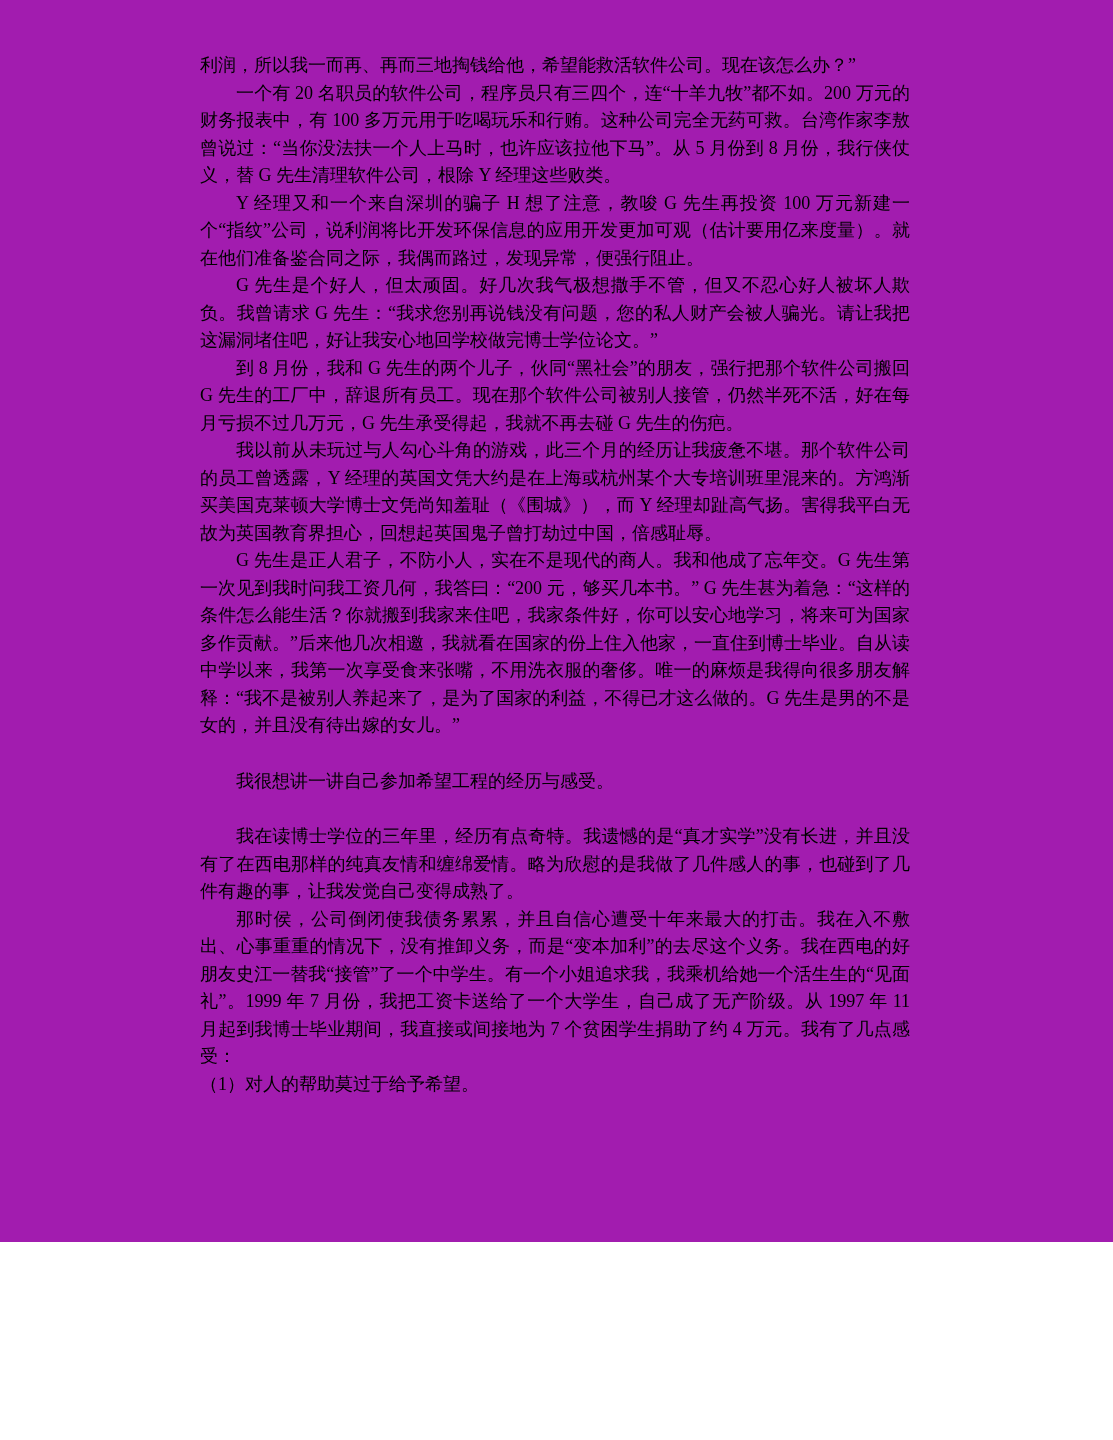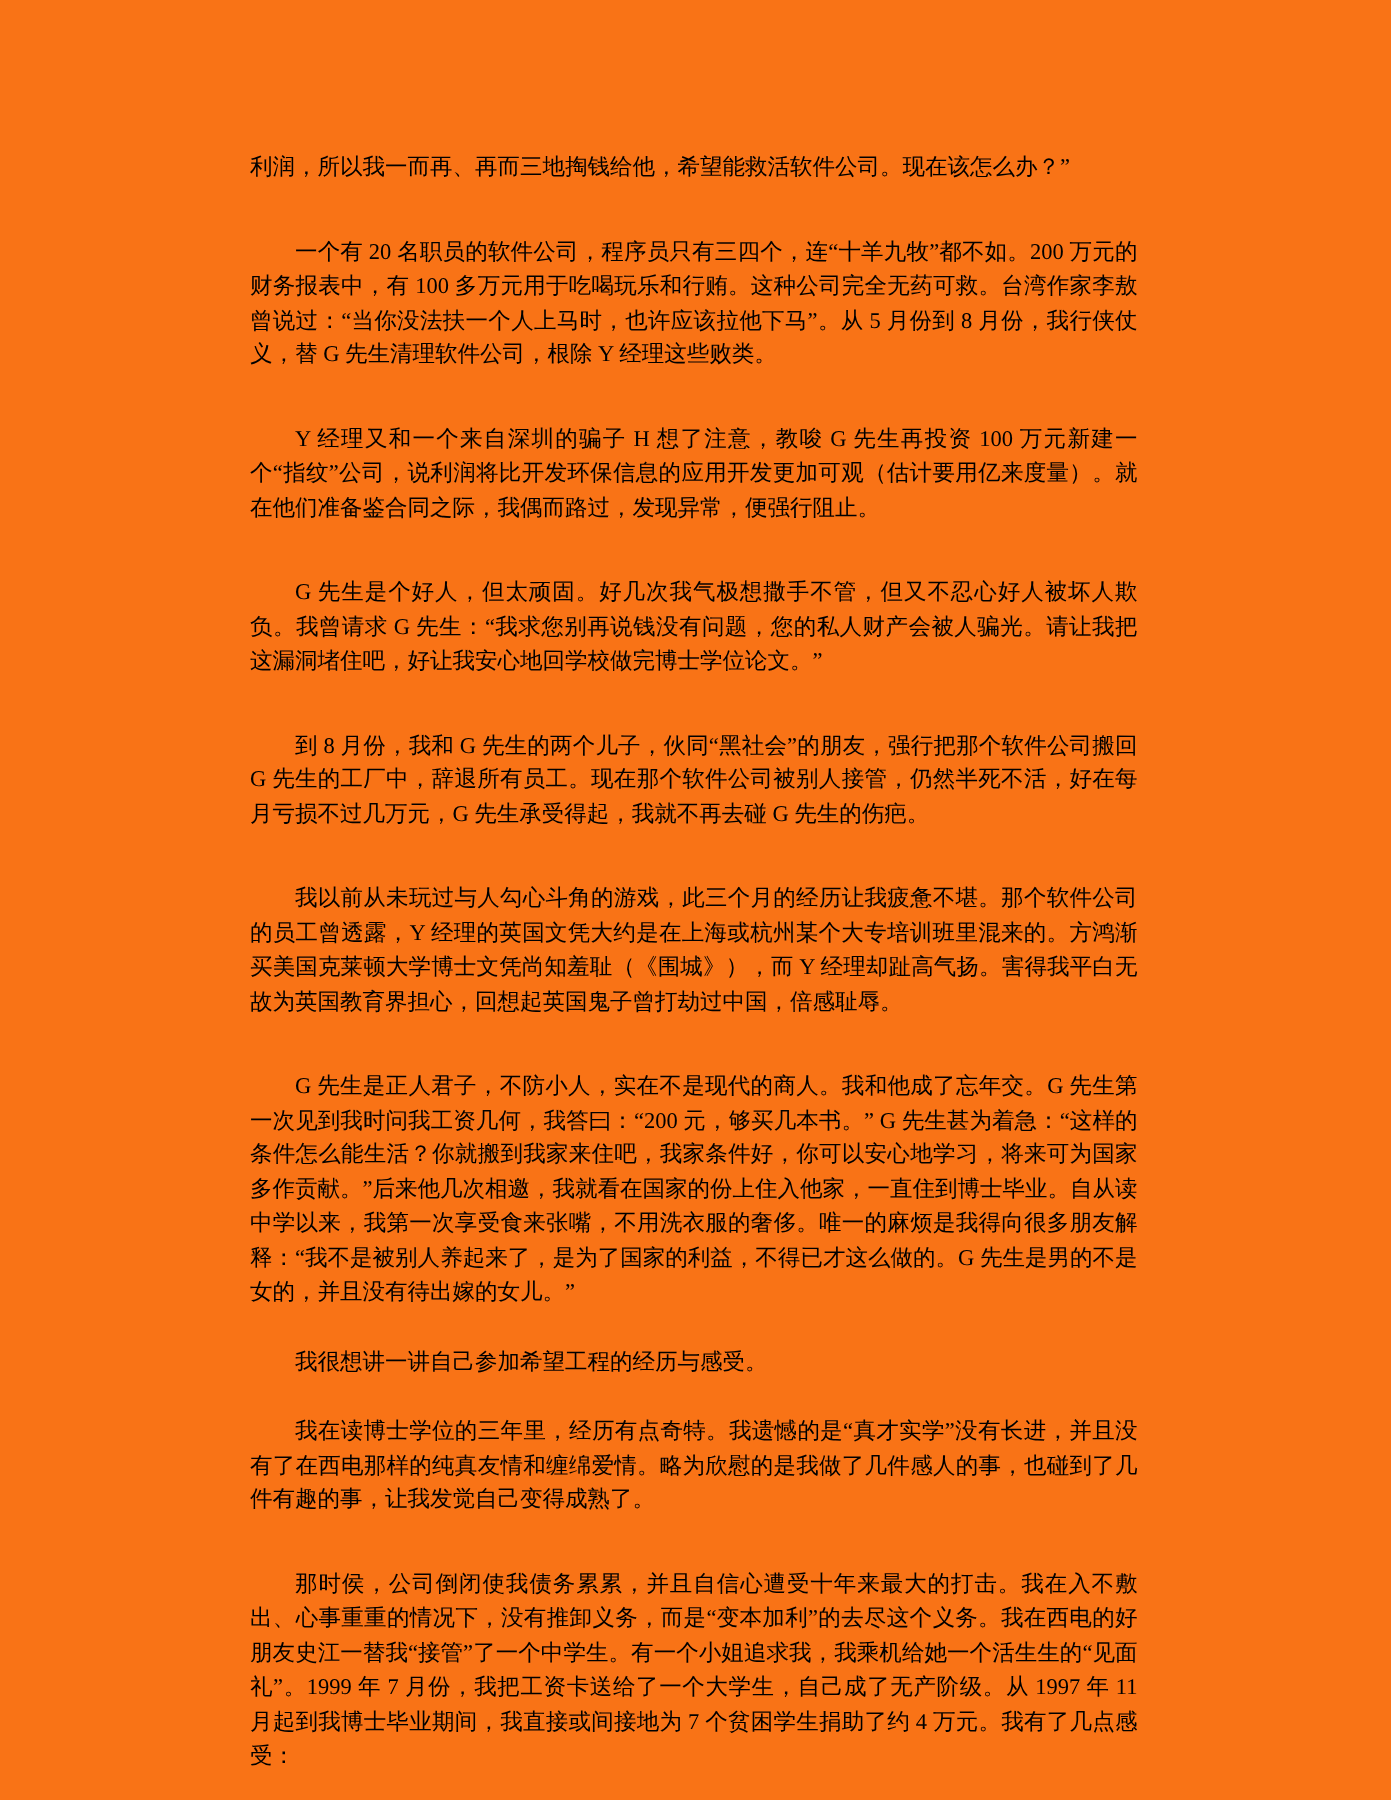--- a/index.html
+++ b/index.html
@@ -3,54 +3,54 @@
 <meta charset="utf-8">
 <style>
   html, body {
     margin: 0;
     padding: 0;
     background: #ffffff;
   }
   .page {
     position: relative;
     width: 1113px;
-    height: 1440px;
-    background: #f97316;
+    height: 1242px;
+    background: #a21caf;
     box-sizing: border-box;
-    padding: 120px 203px 0 200px;
+    padding: 52px 203px 0 200px;
     overflow: hidden;
   }
   .doc-body {
     font-family: "Liberation Serif", "DejaVu Serif", serif;
     font-size: 18px;
     line-height: 27.5px;
     color: #000000;
     text-align: justify;
   }
   .doc-body p {
     margin: 0;
     padding: 0;
   }
   .doc-body p.indent {
     text-indent: 2em;
-    margin-top: 40px;
   }
   .doc-body p.gap-before {
     margin-top: 28px;
   }
 </style>
 </head>
 <body>
 
 <div class="page">
   <div class="doc-body">
     <p>利润，所以我一而再、再而三地掏钱给他，希望能救活软件公司。现在该怎么办？”</p>
     <p class="indent">一个有 20 名职员的软件公司，程序员只有三四个，连“十羊九牧”都不如。200 万元的财务报表中，有 100 多万元用于吃喝玩乐和行贿。这种公司完全无药可救。台湾作家李敖曾说过：“当你没法扶一个人上马时，也许应该拉他下马”。从 5 月份到 8 月份，我行侠仗义，替 G 先生清理软件公司，根除 Y 经理这些败类。</p>
     <p class="indent">Y 经理又和一个来自深圳的骗子 H 想了注意，教唆 G 先生再投资 100 万元新建一个“指纹”公司，说利润将比开发环保信息的应用开发更加可观（估计要用亿来度量）。就在他们准备鉴合同之际，我偶而路过，发现异常，便强行阻止。</p>
     <p class="indent">G 先生是个好人，但太顽固。好几次我气极想撒手不管，但又不忍心好人被坏人欺负。我曾请求 G 先生：“我求您别再说钱没有问题，您的私人财产会被人骗光。请让我把这漏洞堵住吧，好让我安心地回学校做完博士学位论文。”</p>
     <p class="indent">到 8 月份，我和 G 先生的两个儿子，伙同“黑社会”的朋友，强行把那个软件公司搬回 G 先生的工厂中，辞退所有员工。现在那个软件公司被别人接管，仍然半死不活，好在每月亏损不过几万元，G 先生承受得起，我就不再去碰 G 先生的伤疤。</p>
     <p class="indent">我以前从未玩过与人勾心斗角的游戏，此三个月的经历让我疲惫不堪。那个软件公司的员工曾透露，Y 经理的英国文凭大约是在上海或杭州某个大专培训班里混来的。方鸿渐买美国克莱顿大学博士文凭尚知羞耻（《围城》），而 Y 经理却趾高气扬。害得我平白无故为英国教育界担心，回想起英国鬼子曾打劫过中国，倍感耻辱。</p>
     <p class="indent">G 先生是正人君子，不防小人，实在不是现代的商人。我和他成了忘年交。G 先生第一次见到我时问我工资几何，我答曰：“200 元，够买几本书。” G 先生甚为着急：“这样的条件怎么能生活？你就搬到我家来住吧，我家条件好，你可以安心地学习，将来可为国家多作贡献。”后来他几次相邀，我就看在国家的份上住入他家，一直住到博士毕业。自从读中学以来，我第一次享受食来张嘴，不用洗衣服的奢侈。唯一的麻烦是我得向很多朋友解释：“我不是被别人养起来了，是为了国家的利益，不得已才这么做的。G 先生是男的不是女的，并且没有待出嫁的女儿。”</p>
     <p class="indent gap-before">我很想讲一讲自己参加希望工程的经历与感受。</p>
     <p class="indent gap-before">我在读博士学位的三年里，经历有点奇特。我遗憾的是“真才实学”没有长进，并且没有了在西电那样的纯真友情和缠绵爱情。略为欣慰的是我做了几件感人的事，也碰到了几件有趣的事，让我发觉自己变得成熟了。</p>
     <p class="indent">那时侯，公司倒闭使我债务累累，并且自信心遭受十年来最大的打击。我在入不敷出、心事重重的情况下，没有推卸义务，而是“变本加利”的去尽这个义务。我在西电的好朋友史江一替我“接管”了一个中学生。有一个小姐追求我，我乘机给她一个活生生的“见面礼”。1999 年 7 月份，我把工资卡送给了一个大学生，自己成了无产阶级。从 1997 年 11 月起到我博士毕业期间，我直接或间接地为 7 个贫困学生捐助了约 4 万元。我有了几点感受：</p>
+    <p>（1）对人的帮助莫过于给予希望。</p>
   </div>
 </div>
 
 </body></html>

